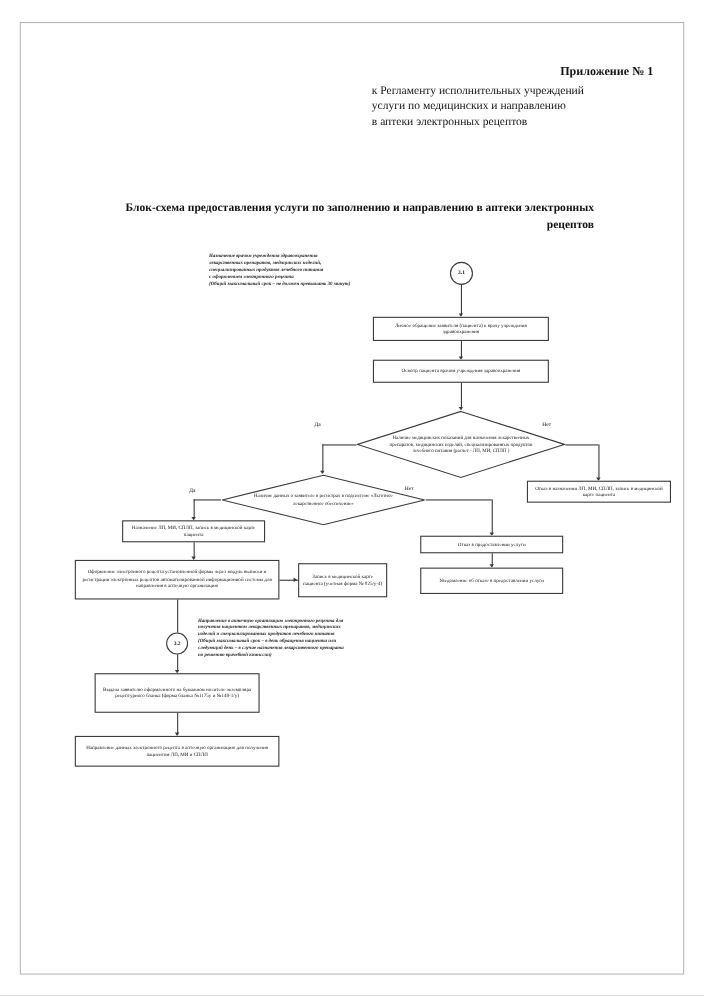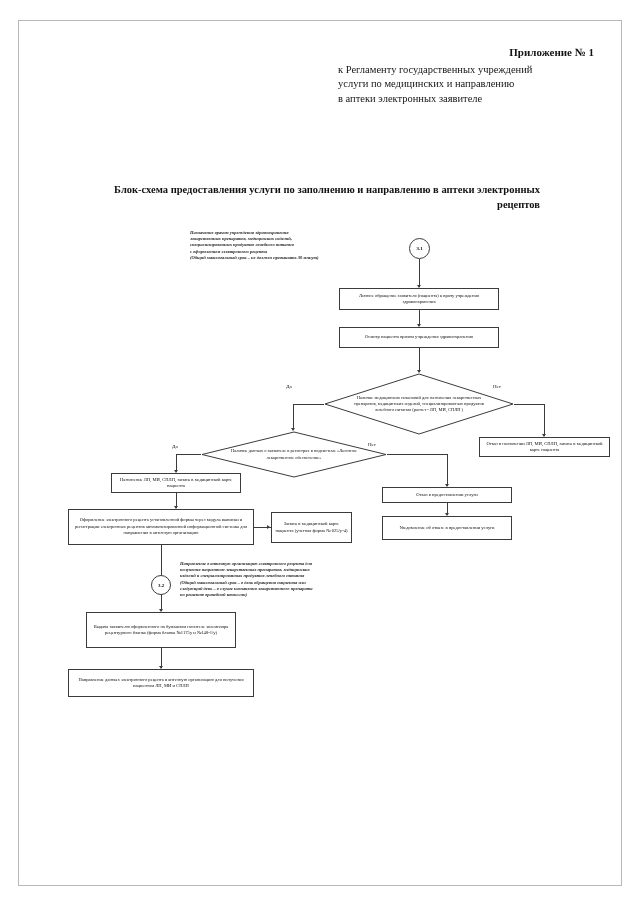--- a/index.html
+++ b/index.html
@@ -25,21 +25,21 @@
     width: 604px;
     height: 866px;
     border: 1px solid #b8b8b8;
     box-sizing: border-box;
   }
 
   
   .appendix {
     position: absolute;
     left: 338px;
-    top: 45px;
+    top: 58px;
     width: 262px;
     font-size: 10.5px;
     line-height: 14.2px;
     color: #151515;
   }
   .appendix-title {
     font-weight: bold;
     text-align: right;
     padding-right: 6px;
     margin-bottom: 4px;
@@ -143,23 +143,23 @@
   }
 </style>
 </head>
 <body>
 
 <div class="page">
   <div class="sheet-border"></div>
 
   <div class="appendix">
     <div class="appendix-title">Приложение № 1</div>
-    <div class="appendix-line">к Регламенту государственных учреждений</div>
+    <div class="appendix-line">к Регламенту исполнительных учреждений</div>
     <div class="appendix-line">услуги по медицинских и направлению</div>
-    <div class="appendix-line">в аптеки электронных заявителе</div>
+    <div class="appendix-line">в аптеки электронных рецептов</div>
   </div>
 
   <div class="doc-title">Блок-схема предоставления услуги по заполнению и направлению в аптеки электронных рецептов</div>
 
   <div class="fc">
 
     <div class="note" style="left:190px; top:230px; width:190px;">
       <div>Назначение врачом учреждения здравоохранения</div>
       <div>лекарственных препаратов, медицинских изделий,</div>
       <div>специализированных продуктов лечебного питания</div>

